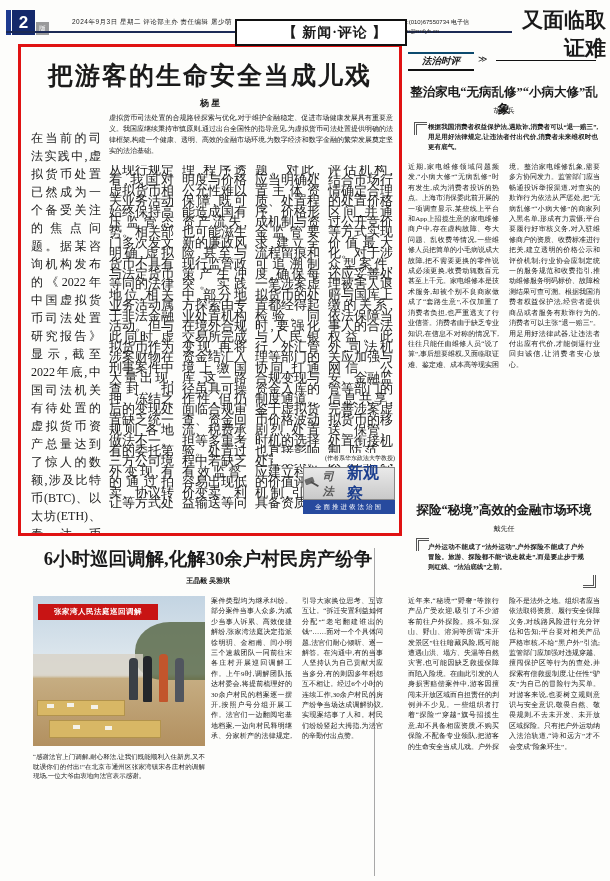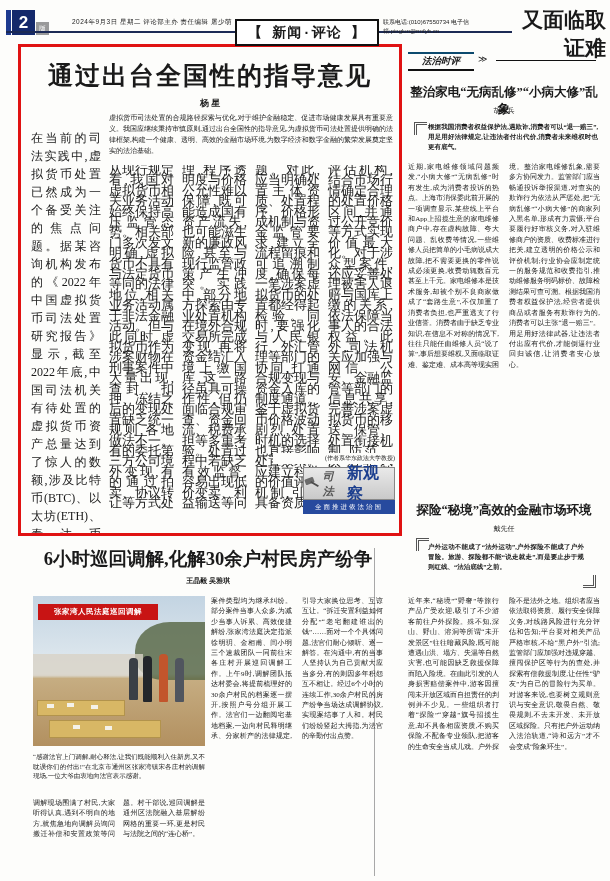--- a/index.html
+++ b/index.html
@@ -13,21 +13,21 @@
   #pagenum{left:12px;top:10px;width:23px;height:25px;background:#14296b;color:#fff;
            font-family:"Liberation Sans",sans-serif;font-weight:bold;font-size:17px;
            display:flex;align-items:center;justify-content:center;}
   #pagelabel{left:36px;top:22px;width:13px;height:13px;background:#9a9a9a;color:#fff;
              font-size:7px;display:flex;align-items:center;justify-content:center;}
   #dateline{left:72px;top:18px;width:210px;font-size:6.5px;color:#222;letter-spacing:.5px;
             font-family:"Liberation Sans",sans-serif;}
   #headrule{left:6px;top:31px;width:598px;height:2px;background:#1c2a55;}
   #sectionbadge{left:235px;top:19px;width:140px;height:23px;background:#fff;border:2.5px solid #111;
                 display:flex;align-items:center;justify-content:center;font-size:14px;font-weight:bold;
-                font-family:Liberation Mono, monospace;letter-spacing:1px;z-index:3;}
+                font-family:Liberation Serif, serif;letter-spacing:1px;z-index:3;padding-left:28px;}
   #contact{left:383px;top:18px;width:130px;font-size:6px;color:#222;font-family:"Liberation Sans",sans-serif;}
   #masthead{left:512px;top:6px;width:94px;height:28px;background:#fdfdfb;z-index:3;font-size:21px;
             font-weight:bold;font-family:"DejaVu Serif",serif;letter-spacing:0px;text-align:right;}
   
   #redbox{left:18px;top:44px;width:384px;height:492px;border:3px solid #e01212;background:#fdfdfb;box-sizing:border-box;}
   #main-title{left:0;top:12px;width:100%;font-size:25px;font-weight:bold;letter-spacing:2px;}
   #main-author{left:0;top:50px;width:100%;font-size:9px;font-weight:bold;}
   #main-colL{left:10px;top:66px;width:70px;height:404px;font-size:12px;line-height:18px;overflow:hidden;margin-top:16px;}
   #main-intro{left:88px;top:66px;width:284px;font-size:7px;line-height:11px;font-weight:normal;overflow:hidden;height:46px;}
   #main-body{left:88px;top:118px;width:284px;height:352px;column-count:4;column-gap:8px;
@@ -90,21 +90,21 @@
   <div class="abs" id="topstrip"></div>
   <div class="abs" id="pagenum">2</div>
   <div class="abs" id="pagelabel">版</div>
   <div class="abs" id="dateline">2024年9月3日  星期二  评论部主办  责任编辑 屠少萌</div>
   <div class="abs" id="headrule"></div>
   <div class="abs" id="sectionbadge">【 新闻·评论 】</div>
   <div class="abs" id="contact">联系电话:(010)67550734  电子信箱:pinglun@rmfyb.cn</div>
   <div class="abs" id="masthead">又面临取证难</div>
 
   <div class="abs" id="redbox">
-    <div class="abs ctr" id="main-title">通过出台全国性的指导意见</div>
+    <div class="abs ctr" id="main-title">把游客的生命安全当成儿戏</div>
     <div class="abs ctr" id="main-author">杨 星</div>
     <div class="abs jt" id="main-colL">在当前的司法实践中,虚拟货币处置已然成为一个备受关注的焦点问题。据某咨询机构发布的《2022年中国虚拟货币司法处置研究报告》显示,截至2022年底,中国司法机关有待处置的虚拟货币资产总量达到了惊人的数额,涉及比特币(BTC)、以太坊(ETH)、泰达币(USDT)等多种主流虚拟货币,价值数亿甚至数十亿元。另据某安全研究院统计,我国2023年涉案虚拟货币处置市值总量已达628亿元。面对如此庞大的涉案资产规模,如何依法、合规、高效地处置虚拟货币,成为摆在司法机关面前的一道现实难题。虚拟货币的匿名性、跨境流通性与技术复杂性,使得传统的涉案财物处置方式难以简单套用,司法处置环节亟须规范。</div>
     <div class="abs jt" id="main-intro">虚拟货币司法处置的合规路径探索与优化,对于维护金融稳定、促进市场健康发展具有重要意义。我国应继续秉持审慎原则,通过出台全国性的指导意见,为虚拟货币司法处置提供明确的法律框架,构建一个健康、透明、高效的金融市场环境,为数字经济和数字金融的繁荣发展奠定坚实的法治基础。</div>
     <div class="abs jt" id="main-body">从现行规定看,我国对虚拟货币相关业务活动始终保持高压监管态势。相关部门多次发文明确,虚拟货币不具有与法定货币等同的法律地位,相关业务活动属于非法金融活动。但与此同时,虚拟货币作为涉案财物在刑事案件中大量出现,查封、扣押、冻结之后的变现处置缺乏统一规则,各地做法不一。有的委托第三方公司境外变现,有的通过拍卖、协议转让等方式处理,程序透明度与价格公允性难以保障,既可能造成国有资产流失,也可能滋生新的廉政风险,甚至与现行监管政策产生冲突。实践中,部分地方探索由专业处置机构在境外合规交易所完成变现,再将资金结汇入境上缴国库,这一路径虽具可操作性,但仍面临合规审查、资金回流、税费承担等多重考验。处置过程中若缺乏有效监督,容易出现低价变卖、利益输送等问题。对此,应当明确处置主体资质、处置程序、价格形成机制与资金监管要求,建立全流程留痕和可追溯制度,确保每一笔涉案虚拟货币的处置都经得起检验。同时,要强化与人民银行、外汇管理等部门的协同,打通合规变现与资金入库的制度通道。鉴于虚拟货币价格波动剧烈,处置时机的选择也直接影响处置效果。应建立科学的价值评估机制,引入具备资质的评估机构,结合市场行情确定合理的处置价格区间,并通过公开竞价等方式实现价值最大化。对于涉众型案件,还应妥善处理被害人退赔与国库上缴的关系,依法保障当事人的合法权益。此外,司法机关应加强与网信、公安、金融监管等部门的信息共享,完善涉案虚拟货币的移送、保管、处置衔接机制,防范二次犯罪风险,提升整体治理效能。从长远看,虚拟货币司法处置的规范化,有赖于国家层面统一规则的出台。建议由最高司法机关会同有关部门制定专门的指导意见,明确处置原则、处置方式与监督机制,统一法律适用标准,压缩自由裁量空间。唯有如此,才能在坚守金融安全底线的同时,实现涉案财产处置的法治化、规范化、透明化,为数字经济健康发展提供坚实的司法保障。</div>
     <div class="abs" id="main-note">(作者系华东政法大学教授)</div>
     <div class="abs" id="badge">
       <div id="badge-top">
         <span class="gavel">
             <span class="head"></span>
             <span class="handle"></span>
@@ -155,17 +155,16 @@
       <div class="ph-person" style="left:96px;top:62px;height:42px;background:#3a3f46;"></div>
       <div class="ph-person" style="left:110px;top:60px;height:46px;background:#23262b;"></div>
       <div class="ph-person" style="left:126px;top:58px;height:48px;background:#c2552c;"></div>
       <div class="ph-person" style="left:142px;top:62px;height:44px;background:#50555e;"></div>
       <div id="ph-banner">张家湾人民法庭巡回调解</div>
     </div>
 
     <div class="abs ctr" id="st-authors">王晶毅  吴雅琪</div>
 
     <div class="abs jt" id="st-caption">“感谢法官上门调解,耐心释法,让我们既能顺利入住新房,又不耽误你们的付出!”在北京市通州区张家湾镇宋各庄村的调解现场,一位大爷由衷地向法官表示感谢。</div>
-    <div class="abs jt" id="st-follow">调解现场围满了村民,大家听得认真,遇到不明白的地方,就焦急地向调解员询问搬迁补偿和安置政策等问题。村干部说,巡回调解是通州区法院融入基层解纷网格的重要一环,更是村民与法院之间的“连心桥”。</div>
     <div class="abs jt" id="st-body">案件类型均为继承纠纷。部分案件当事人众多,为减少当事人诉累、高效便捷解纷,张家湾法庭决定指派徐明玥、金相甫、闫小明三个速裁团队一同前往宋各庄村开展巡回调解工作。上午9时,调解团队抵达村委会,将提前梳理好的30余户村民的档案逐一摆开,按照户号分组开展工作。法官们一边翻阅宅基地档案,一边向村民释明继承、分家析产的法律规定,引导大家换位思考、互谅互让。“拆迁安置利益如何分配”“老宅翻建谁出的钱”……面对一个个具体问题,法官们耐心倾听、逐一解答。在沟通中,有的当事人坚持认为自己贡献大应当多分,有的则因多年积怨互不相让。经过6个小时的连续工作,30余户村民的房产纷争当场达成调解协议,实现案结事了人和。村民们纷纷竖起大拇指,为法官的辛勤付出点赞。</div>
   </div>
 
 </div>
 
 </body></html>

